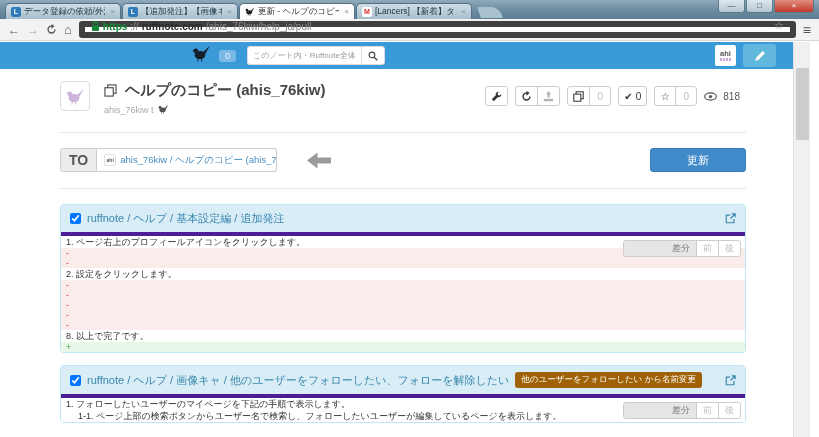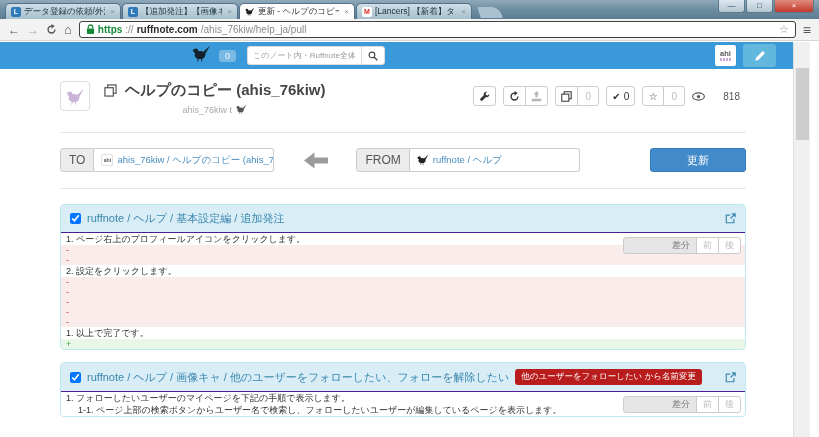--- a/index.html
+++ b/index.html
@@ -22,21 +22,21 @@
   .newtab { width:22px; height:11px; margin:0 0 1px 6px; background:#a9c1cf; border-radius:2px 8px 0 0; transform:skewX(18deg); }
   .win-controls { position:absolute; top:0; right:5px; display:flex; gap:1px; }
   .win-btn { width:27px; height:13px; font-size:8px; line-height:11px; text-align:center; color:#29404f;
              background:linear-gradient(180deg,#dde7ee,#b3c6d2); border:1px solid #5d7a8d; border-top:none; border-radius:0 0 3px 3px; }
   .win-btn.close { width:40px; background:linear-gradient(180deg,#e28b7f,#c0392b); color:#fff; }
 
   .addrbar { height:22px; background:#f2f2f2; border-bottom:1px solid #d8d8d8; display:flex; align-items:center; padding:0 8px; gap:7px; }
   .nav-ico { font-size:12px; color:#555; line-height:1; }
   .nav-ico.dim { color:#a6a6a6; }
   .reload-svg { width:11px; height:11px; color:#555; }
-  .urlbox { flex:1; height:17px; background:#fff; border:1px solid #404040; border-radius:3px; display:flex; align-items:center; padding:0 6px; gap:3px; font-size:10px; }
+  .urlbox { flex:1; height:17px; background:#fff; border:6px solid #404040; border-radius:3px; display:flex; align-items:flex-end; padding:0 6px; gap:3px; font-size:10px; }
   .lock-svg { width:9px; height:11px; }
   .scheme { color:#168939; font-weight:bold; }
   .url-sep { color:#8a8a8a; }
   .url-host { color:#2b2b2b; font-weight:bold; }
   .url-path { color:#8a8a8a; }
   .star-ico { margin-left:auto; color:#9b9b9b; font-size:11px; }
   .menu-ico { color:#555; font-size:14px; line-height:1; }
 
   
   .page { position:absolute; top:42px; left:0; right:0; bottom:0; background:#fff; }
@@ -58,62 +58,62 @@
   .pencil-btn svg { width:12px; height:12px; }
 
   .content { position:relative; margin:0 73px 0 60px; }
 
   .title-row { position:relative; display:flex; margin-top:12px; }
   .note-avatar { width:30px; height:30px; border:1px solid #ddd; border-radius:4px; background:#fff; display:flex; align-items:center; justify-content:center; }
   .note-avatar .bird { width:19px; height:17px; color:#cbb3da; }
   .title-main { margin-left:14px; }
   .page-title { font-size:15px; font-weight:bold; color:#454545; display:flex; align-items:center; gap:8px; }
   .copy-svg { width:13px; height:13px; color:#555; }
-  .subtitle { margin-top:4px; font-size:9px; color:#a9a9a9; display:flex; align-items:center; gap:4px;justify-content:center; }
+  .subtitle { margin-top:4px; font-size:9px; color:#a9a9a9; display:flex; align-items:center; gap:4px; }
   .subtitle .bird { width:11px; height:10px; color:#555; }
 
   .toolbar { position:absolute; top:5px; right:6px; display:flex; align-items:center; gap:7px; }
   .tgroup { display:flex; }
   .tbtn { height:20px; min-width:22px; padding:0 5px; background:#fff; border:1px solid #ccc; border-radius:3px; font-size:10px; color:#333;
           display:flex; align-items:center; justify-content:center; gap:3px; }
   .tgroup .tbtn { border-radius:0; margin-left:-1px; }
   .tgroup .tbtn:first-child { border-radius:3px 0 0 3px; margin-left:0; }
   .tgroup .tbtn:last-child { border-radius:0 3px 3px 0; }
   .tbtn svg { width:11px; height:11px; color:#333; }
   .tbtn .dim-ico { color:#b5b5b5; }
   .count-dim { color:#c0c0c0; }
-  .views { display:flex; align-items:center; gap:18px; font-size:10px; color:#555; }
+  .views { display:flex; align-items:center; gap:6px; font-size:10px; color:#555; }
   .views svg { width:13px; height:9px; }
 
   .divider { border:none; border-top:1px solid #e7e7e7; margin:16px 0 15px 0; }
 
   .transfer-row { display:flex; align-items:center; }
   .igroup { display:flex; height:24px; }
   .ilabel { background:#ececec; border:1px solid #ccc; border-radius:3px 0 0 3px; padding:0 8px; display:flex; align-items:center;
-            font-size:12px; font-weight:normal; color:#555; }
+            font-size:14px; font-weight:bold; color:#555; }
   .ibox { background:#fff; border:1px solid #ccc; border-left:none; border-radius:0 3px 3px 0; display:flex; align-items:center;
           padding:0 7px; gap:4px; font-size:9.5px; color:#4a8fc0; white-space:nowrap; overflow:hidden; }
   .ibox.to-box { width:180px; }
   .ibox.from-box { width:170px; }
   .mini-avatar { width:12px; height:12px; background:#fff; border:1px solid #e0e0e0; border-radius:2px; font-size:5px; font-weight:bold; color:#555;
                  display:flex; align-items:center; justify-content:center; flex:0 0 auto; }
   .ibox .bird { width:12px; height:11px; color:#222; flex:0 0 auto; }
   .arrow-left { margin:0 28px 0 30px; width:24px; height:17px; }
   .update-btn { margin-left:auto; width:96px; height:24px; background:#428bca; border:1px solid #357ebd; border-radius:3px;
                 color:#fff; font-size:11px; display:flex; align-items:center; justify-content:center; }
 
   
   .panel { border:1px solid #bce8f1; border-radius:4px; margin-bottom:12px; overflow:hidden; }
   .panel-heading { background:#d9edf7; padding:6px 9px; display:flex; align-items:center; gap:6px; font-size:11px; color:#3a87ad; }
   .panel-heading input[type=checkbox] { width:11px; height:11px; }
   .panel-link { white-space:nowrap; overflow:hidden; }
-  .badge-rename { background:#b91c1c; color:#fff; font-size:8.5px; padding:2px 6px; border-radius:3px; white-space:nowrap; }
+  .badge-rename { background:#a16207; color:#fff; font-size:8.5px; padding:2px 6px; border-radius:3px; white-space:nowrap; }
   .ext-btn { margin-left:auto; display:flex; }
   .ext-btn svg { width:11px; height:11px; color:#3a87ad; }
-  .panel-body { position:relative; border-top:1px solid #4c1d95; font-size:9px; color:#333; }
+  .panel-body { position:relative; border-top:4px solid #4c1d95; font-size:9px; color:#333; }
   .drow { padding:0 5px; white-space:nowrap; overflow:hidden; }
   .drow.text { background:#fff; height:12px; line-height:12px; }
   .drow.del { background:#fbecec; color:#cc4444; height:10px; line-height:10px; }
   .drow.add { background:#e9f7e9; color:#44aa44; height:10px; line-height:10px; }
   .diff-btns { position:absolute; top:4px; right:4px; display:flex; }
   .dbtn { height:17px; padding:0 6px; font-size:9px; background:#fff; border:1px solid #ccc; color:#bdbdbd;
           display:flex; align-items:center; margin-left:-1px; }
   .dbtn:first-child { border-radius:3px 0 0 3px; margin-left:0;padding-left:48px; }
   .dbtn:last-child { border-radius:0 3px 3px 0; }
   .dbtn.active { background:#e6e6e6; color:#777; }
@@ -303,33 +303,20 @@
         <div class="igroup">
           <div class="ilabel">TO</div>
           <div class="ibox to-box">
             <span class="mini-avatar">ahi</span>
             <span>ahis_76kiw / ヘルプのコピー (ahis_76kiw)</span>
           </div>
         </div>
         <svg class="arrow-left" viewBox="0 0 24 17">
             <path fill="#9b9b9b" d="M24 5.5H10.5V.5L0 8.5l10.5 8v-5H24z"></path>
           </svg>
-        <div class="igroup">
-          <div class="ilabel">FROM</div>
-          <div class="ibox from-box">
-            <span id="from-bird"><svg class="bird " viewBox="0 0 24 22">
-                  <polygon fill="currentColor" points="13,10 23,1 16,13"></polygon>
-                  <ellipse fill="currentColor" cx="10" cy="13" rx="7" ry="5.2"></ellipse>
-                  <circle fill="currentColor" cx="4.6" cy="7.6" r="3.2"></circle>
-                  <polygon fill="currentColor" points="0,7.2 4.4,5.8 4.4,8.8"></polygon>
-                  <path stroke="currentColor" stroke-width="1.2" fill="none" d="M8 18l-1 3.5M12 18l.3 3.5"></path>
-                </svg></span>
-            <span>ruffnote / ヘルプ</span>
-          </div>
-        </div>
         <div class="update-btn">更新</div>
       </div>
 
       <hr class="divider">
 
       <div id="panels">
           <div class="panel">
             <div class="panel-heading">
               <input type="checkbox" checked="" style="">
               <span class="panel-link">ruffnote / ヘルプ / 基本設定編 / 追加発注</span>
@@ -343,21 +330,21 @@
             <div class="panel-body">
               <div class="drow text">1. ページ右上のプロフィールアイコンをクリックします。</div>
               <div class="drow del">-</div>
               <div class="drow del">-</div>
               <div class="drow text">2. 設定をクリックします。</div>
               <div class="drow del">-</div>
               <div class="drow del">-</div>
               <div class="drow del">-</div>
               <div class="drow del">-</div>
               <div class="drow del">-</div>
-              <div class="drow text">1. 以上で完了です。</div>
+              <div class="drow text">8. 以上で完了です。</div>
               <div class="drow add">+</div>
               <div class="diff-btns">
                 <div class="dbtn active">差分</div>
                 <div class="dbtn">前</div>
                 <div class="dbtn">後</div>
               </div>
             </div>
           </div>
           <div class="panel">
             <div class="panel-heading">

